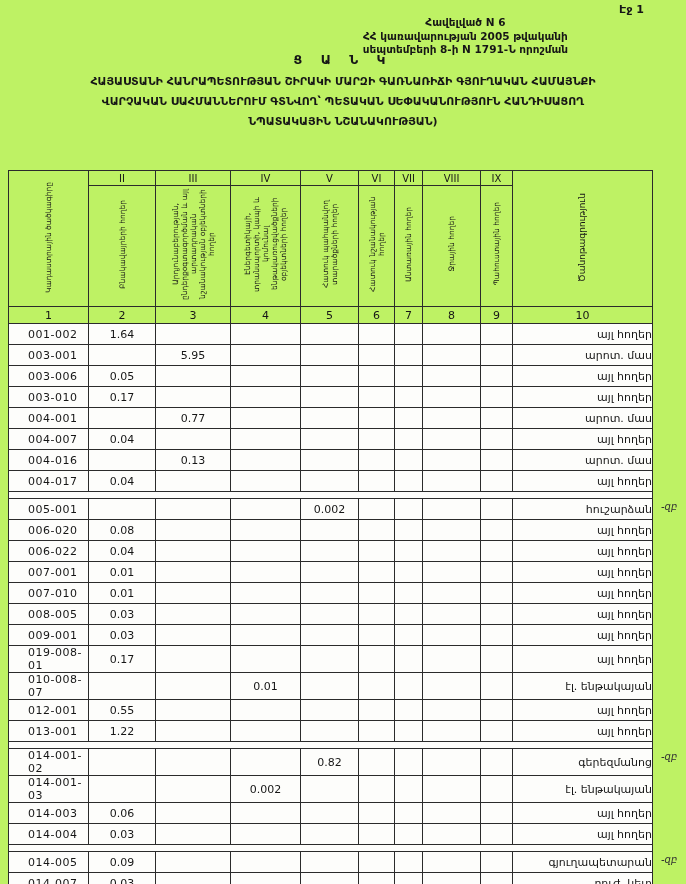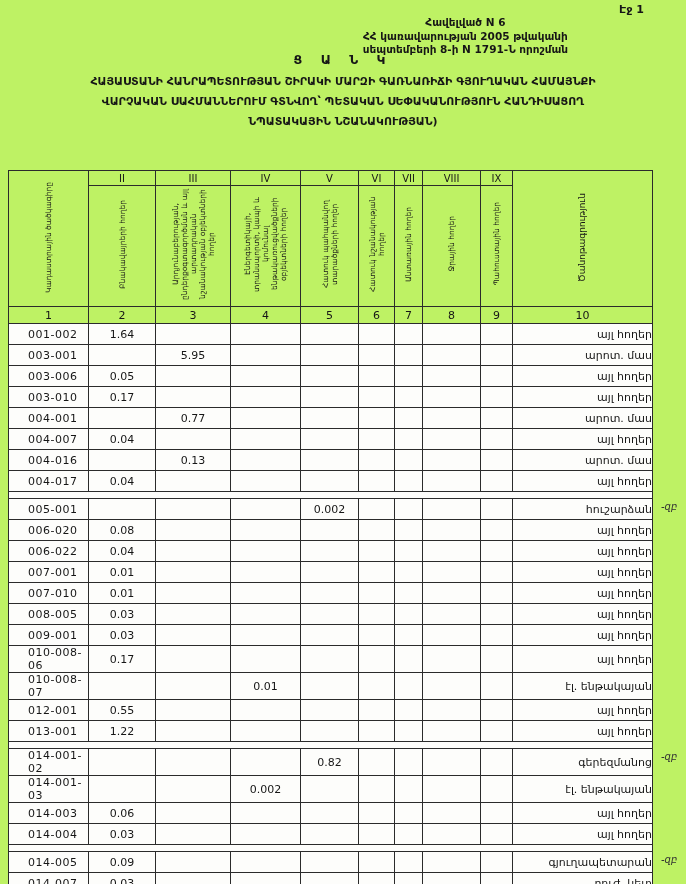--- a/index.html
+++ b/index.html
@@ -314,21 +314,21 @@
           <td class="val"></td>
           <td class="val"></td>
           <td class="val"></td>
           <td class="val"></td>
           <td class="val"></td>
           <td class="val"></td>
           <td class="val"></td>
           <td class="note">այլ հողեր</td>
         </tr>
         <tr>
-          <td class="code">010-008-06</td>
+          <td class="code">019-008-01</td>
           <td class="val">0.17</td>
           <td class="val"></td>
           <td class="val"></td>
           <td class="val"></td>
           <td class="val"></td>
           <td class="val"></td>
           <td class="val"></td>
           <td class="val"></td>
           <td class="note">այլ հողեր</td>
         </tr>

